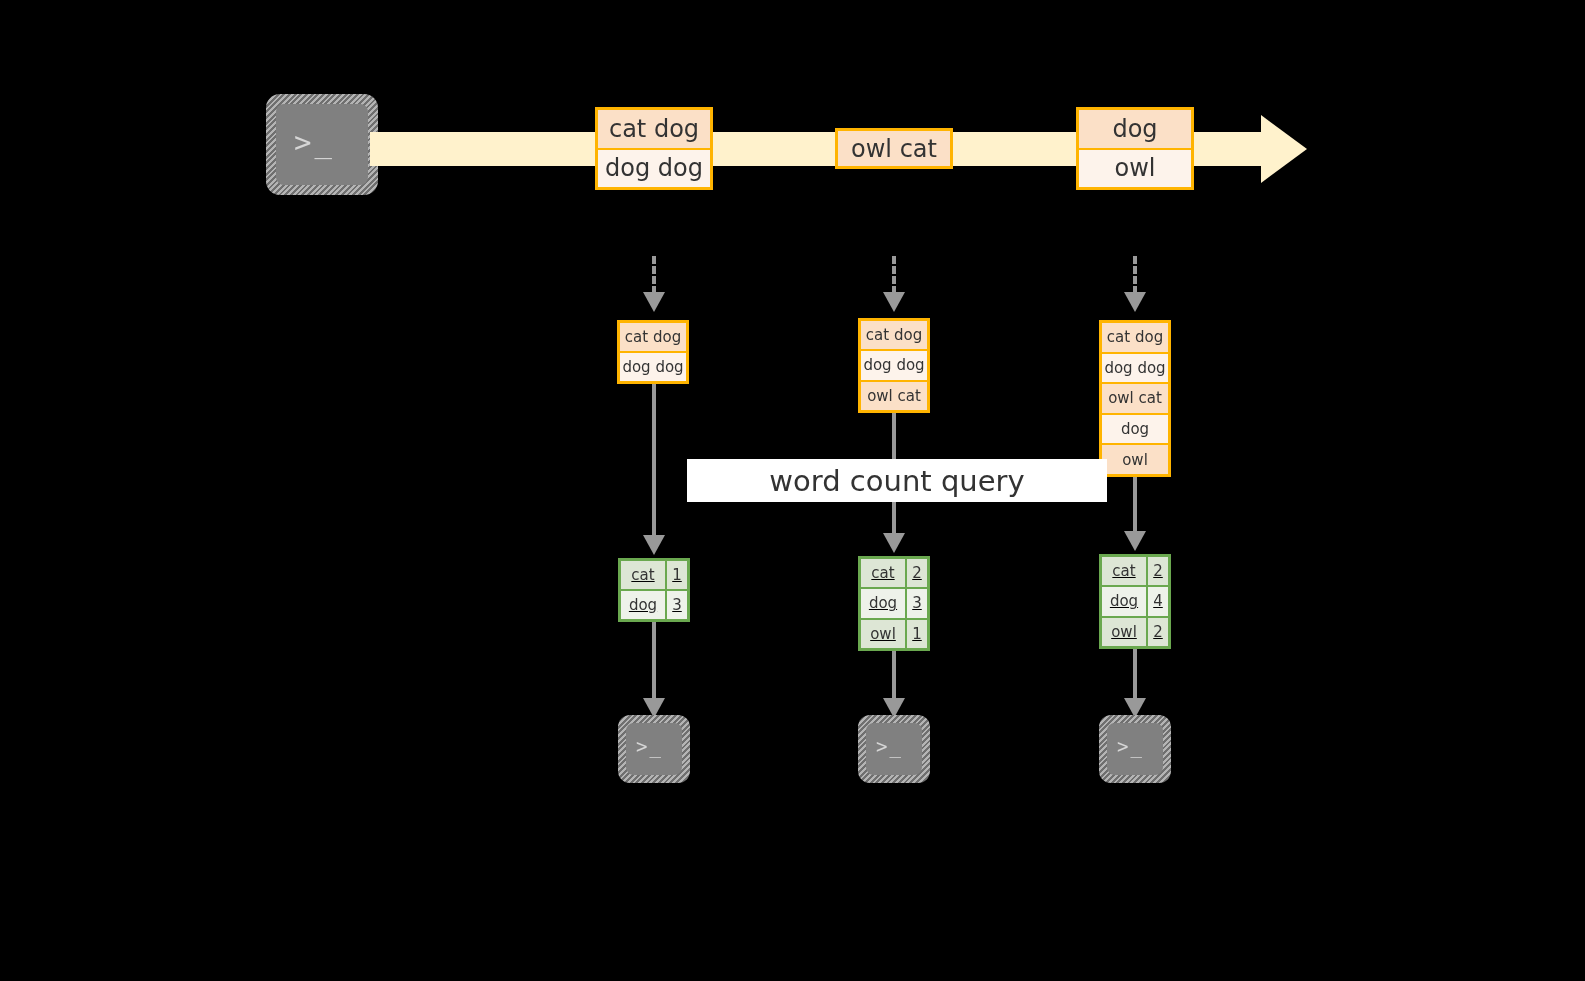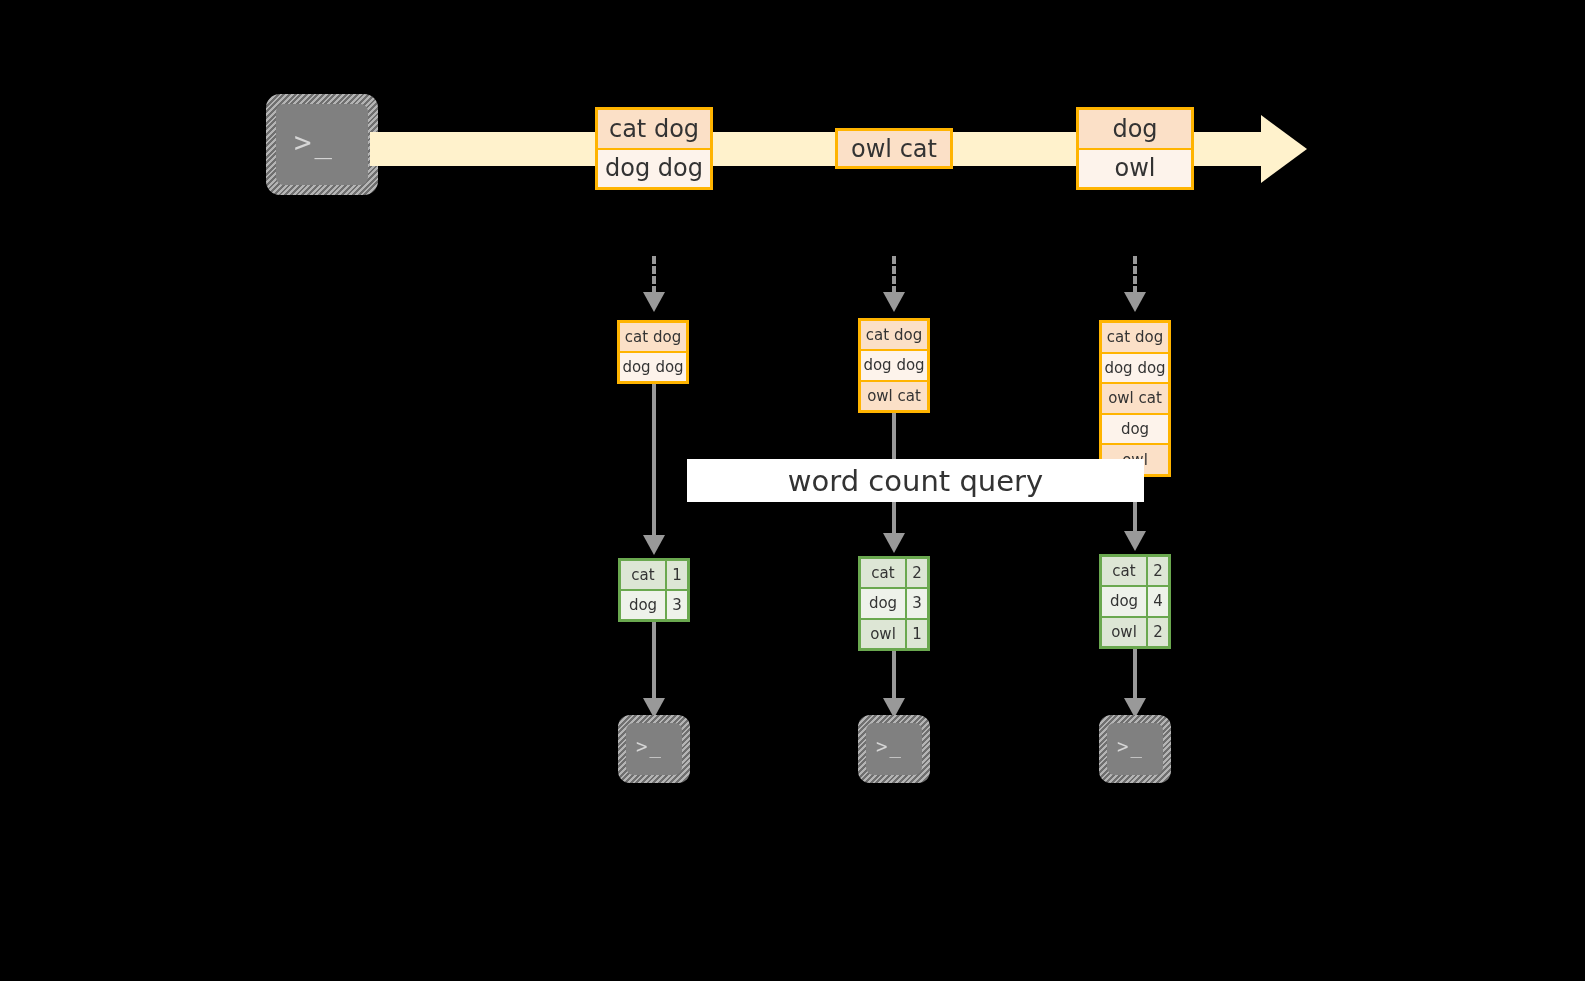--- a/index.html
+++ b/index.html
@@ -93,20 +93,21 @@
     border: 3px solid #6aa84f;
     background: #e5ecdf;
     display: flex;
     flex-direction: column;
     overflow: hidden;
   }
   .gtable .grow {
     flex: 1 1 auto;
     display: flex;
     background: #dde6d5;
+    text-decoration: underline;
   }
   .gtable .grow.alt { background: #eef2ea; }
   .gtable .grow + .grow { border-top: 2px solid #6aa84f; }
   .gtable .gcell {
     display: flex;
     align-items: center;
     justify-content: center;
     color: #333333;
     font-size: 15px;
     white-space: nowrap;
@@ -270,15 +271,15 @@
   </div>
 
   <div class="gline" style="left:1133px; top:649px; height:51px;"></div>
   <div class="ghead" style="left:1124px; top:698px;"></div>
 
   <div class="terminal" style="left:1099px; top:715px; width:72px; height:68px; border-width:8px; border-radius:12px;">
     <div class="inner"></div>
     <span class="term-glyph" style="left:10px; top:14px; font-size:19px; letter-spacing:2px;">&gt;_</span>
   </div>
 
-  <div class="qlabel" style="left:687px; top:459px; width:457px; height:43px;">word count query</div>
+  <div class="qlabel" style="left:687px; top:459px; width:420px; height:43px;">word count query</div>
 
 </div>
 
 </body></html>

